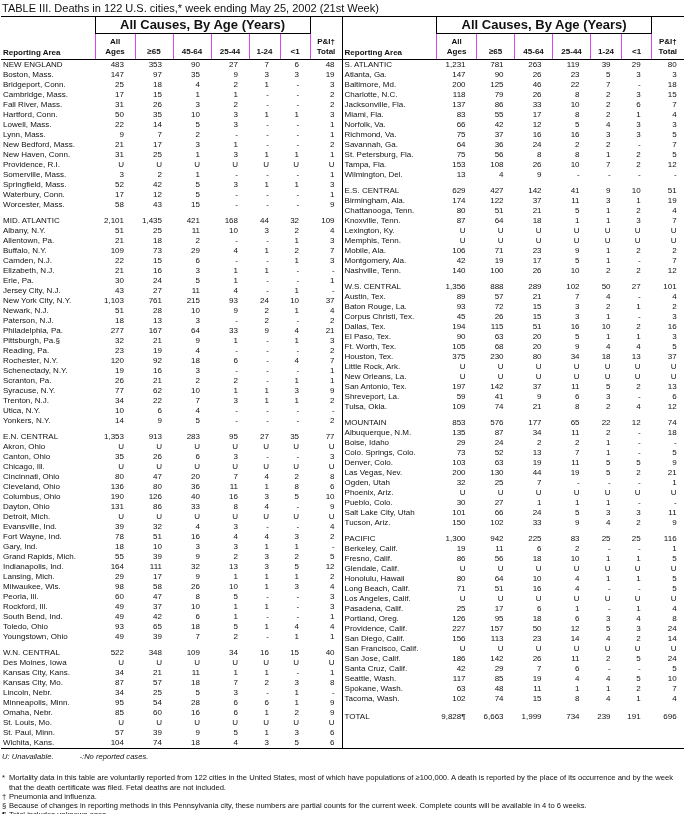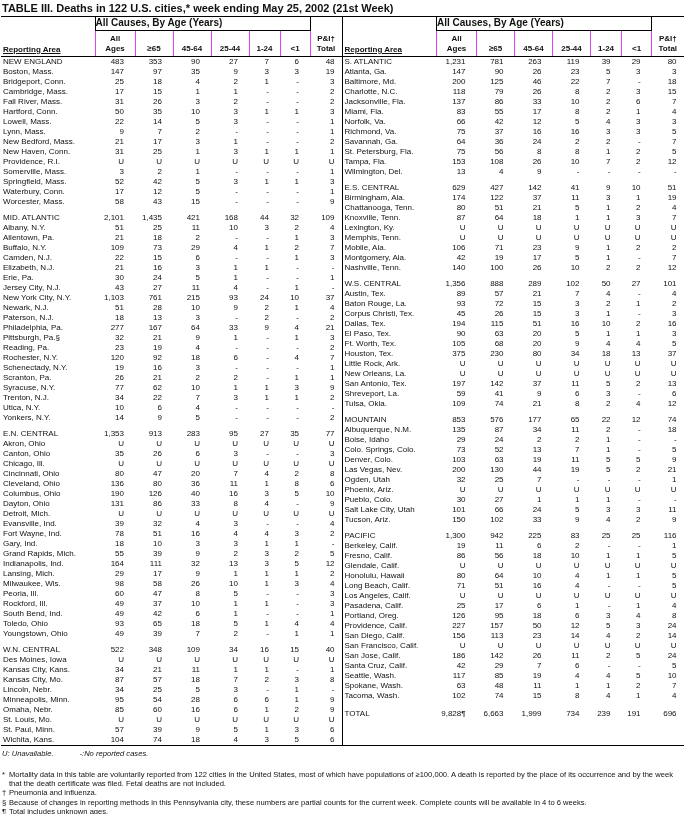--- a/index.html
+++ b/index.html
@@ -5,21 +5,21 @@
   * { margin:0; padding:0; box-sizing:border-box; }
   html,body { background:#ffffff; }
   body {
     width:684px; height:814px; overflow:hidden;
     font-family:"Liberation Sans", sans-serif;
     color:#111;
     position:relative;
   }
   .page { width:684px; padding:1px 0 0 1px; }
   .title {
-    font-size:11px; font-weight:bold; letter-spacing:0px;
+    font-size:11px; font-weight:normal; letter-spacing:0px;
     padding:1px 0 2px 1px; white-space:nowrap;
   }
   .tablewrap {
     display:flex; align-items:flex-start;
     border-top:1px solid #000;
     border-bottom:1px solid #000;
     width:683px;
   }
   table.half {
     border-collapse:collapse; table-layout:fixed;
@@ -31,24 +31,24 @@
   col.c-65   { width:38px; }
   col.c-4564 { width:38px; }
   col.c-2544 { width:38px; }
   col.c-124  { width:31px; }
   col.c-lt1  { width:30px; }
   col.c-pi   { width:32px; }
   thead th { font-weight:bold; font-size:8px; vertical-align:bottom; }
   tr.grouprow th { height:13px; vertical-align:middle; }
   tr.grouprow th.group {
     border-left:1px solid #000; border-right:1px solid #000; border-bottom:1px solid #000;
-    text-align:left; font-size:10px; padding-bottom:1px;
+    text-align:center; font-size:13px; padding-bottom:1px;
   }
   tr.labels th { border-bottom:1px solid #000; height:26px; padding-bottom:2px; }
-  tr.labels th.area-h { text-align:left; padding-left:2px;text-decoration:underline; }
+  tr.labels th.area-h { text-align:left; padding-left:2px; }
   tr.labels th.num-h {
     border-left:1px solid #d946ef; text-align:center; white-space:pre-line; line-height:10px;
   }
   tbody td { height:10px; line-height:10px; font-size:8px; white-space:nowrap; overflow:hidden; }
   td.area { text-align:left; padding-left:2px; }
   td.num  { text-align:right; padding-right:11px; font-size:8px; }
   td.num.pi { padding-right:7px; }
   tr.spacer td { height:6px; line-height:6px; }
   tr.total-row td { padding-top:2px; }
   .footnotes { padding:3px 2px 0 1px; font-size:7.6px; line-height:9.3px; }

